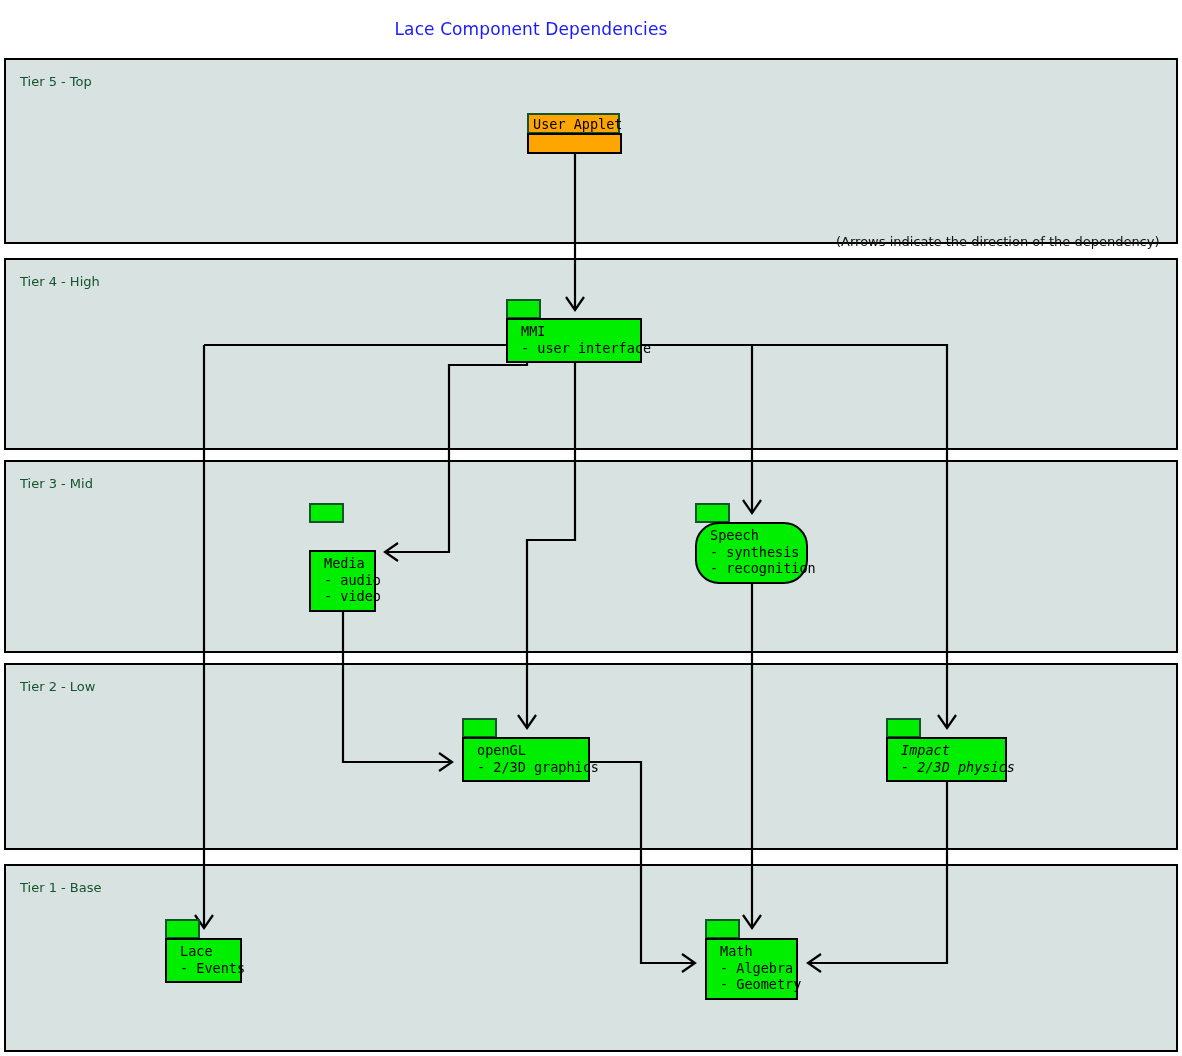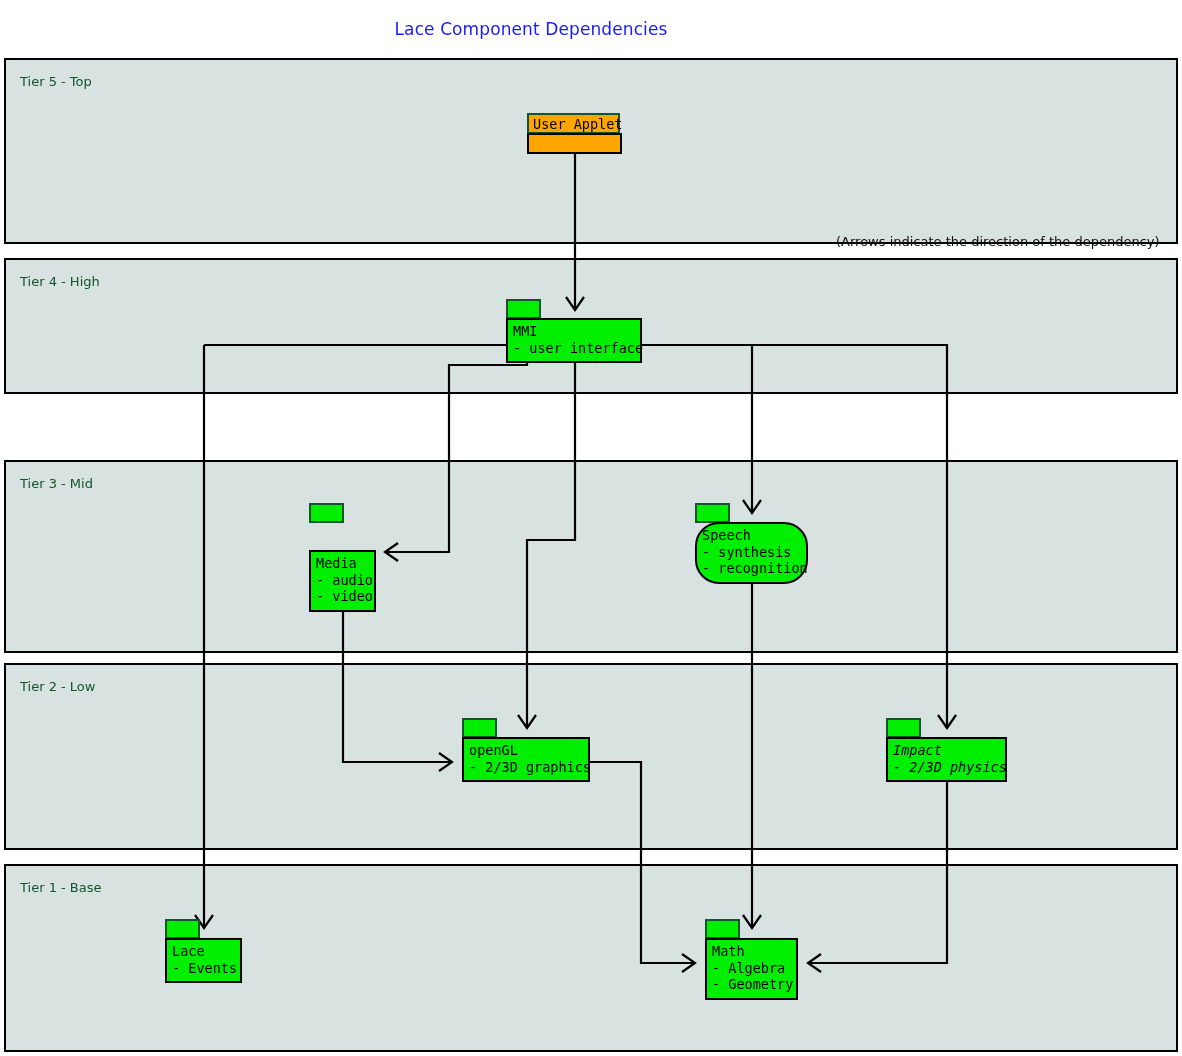--- a/index.html
+++ b/index.html
@@ -64,21 +64,21 @@
     border: 2px solid #14532d;
     box-sizing: border-box;
     background: #00ee00;
   }
   .pkg .body {
     position: absolute;
     left: 0;
     border: 2px solid #000000;
     box-sizing: border-box;
     background: #00ee00;
-    padding: 3px 5px 4px 5px;
+    padding: 3px 5px 4px 13px;
     font-family: "DejaVu Sans Mono", monospace;
     font-size: 13.5px;
     line-height: 16.5px;
     color: #000000;
     white-space: nowrap;
   }
   .pkg.applet .tab, .pkg.applet .body {
     background: #ffa500;
   }
   .pkg .line-item { display: block; }
@@ -105,21 +105,21 @@
 <body>
 
 <div id="stage">
 
   <div class="diagram-title">Lace Component Dependencies</div>
 
   <div id="tier-layer">
       <div class="tier" style="left: 4px; top: 58px; width: 1174px; height: 186px;">
         <div class="tier-label">Tier 5 - Top</div>
       </div>
-      <div class="tier" style="left: 4px; top: 258px; width: 1174px; height: 136px;">
+      <div class="tier" style="left: 4px; top: 258px; width: 1174px; height: 192px;">
         <div class="tier-label">Tier 4 - High</div>
       </div>
       <div class="tier" style="left: 4px; top: 460px; width: 1174px; height: 193px; text-align: right;">
         <div class="tier-label">Tier 3 - Mid</div>
       </div>
       <div class="tier" style="left: 4px; top: 663px; width: 1174px; height: 187px;">
         <div class="tier-label">Tier 2 - Low</div>
       </div>
       <div class="tier" style="left: 4px; top: 864px; width: 1174px; height: 188px;">
         <div class="tier-label">Tier 1 - Base</div>

